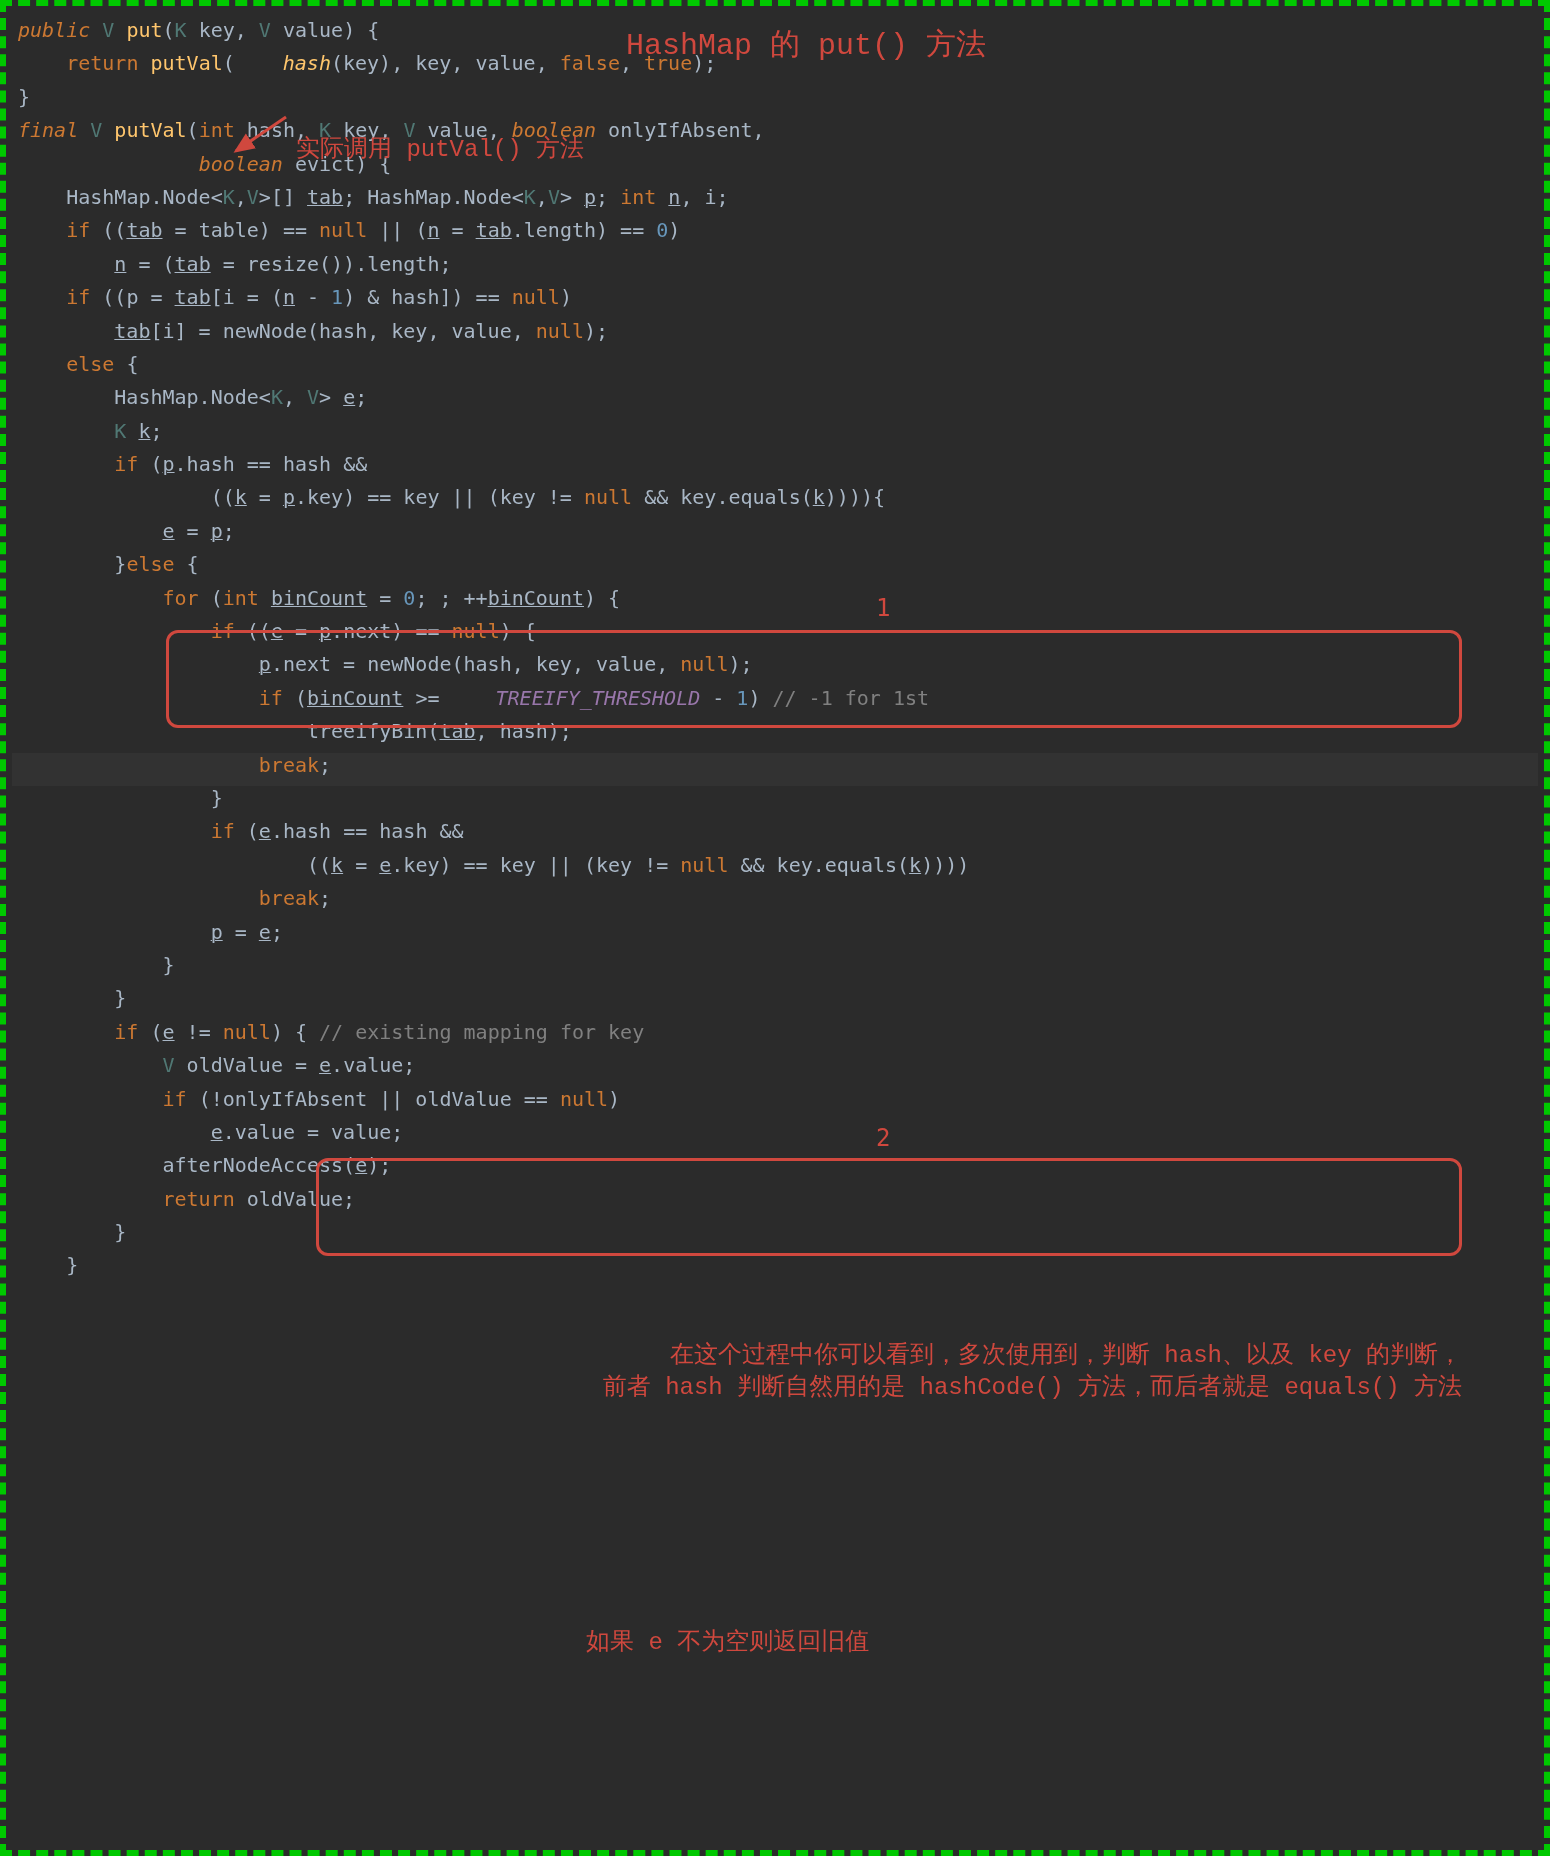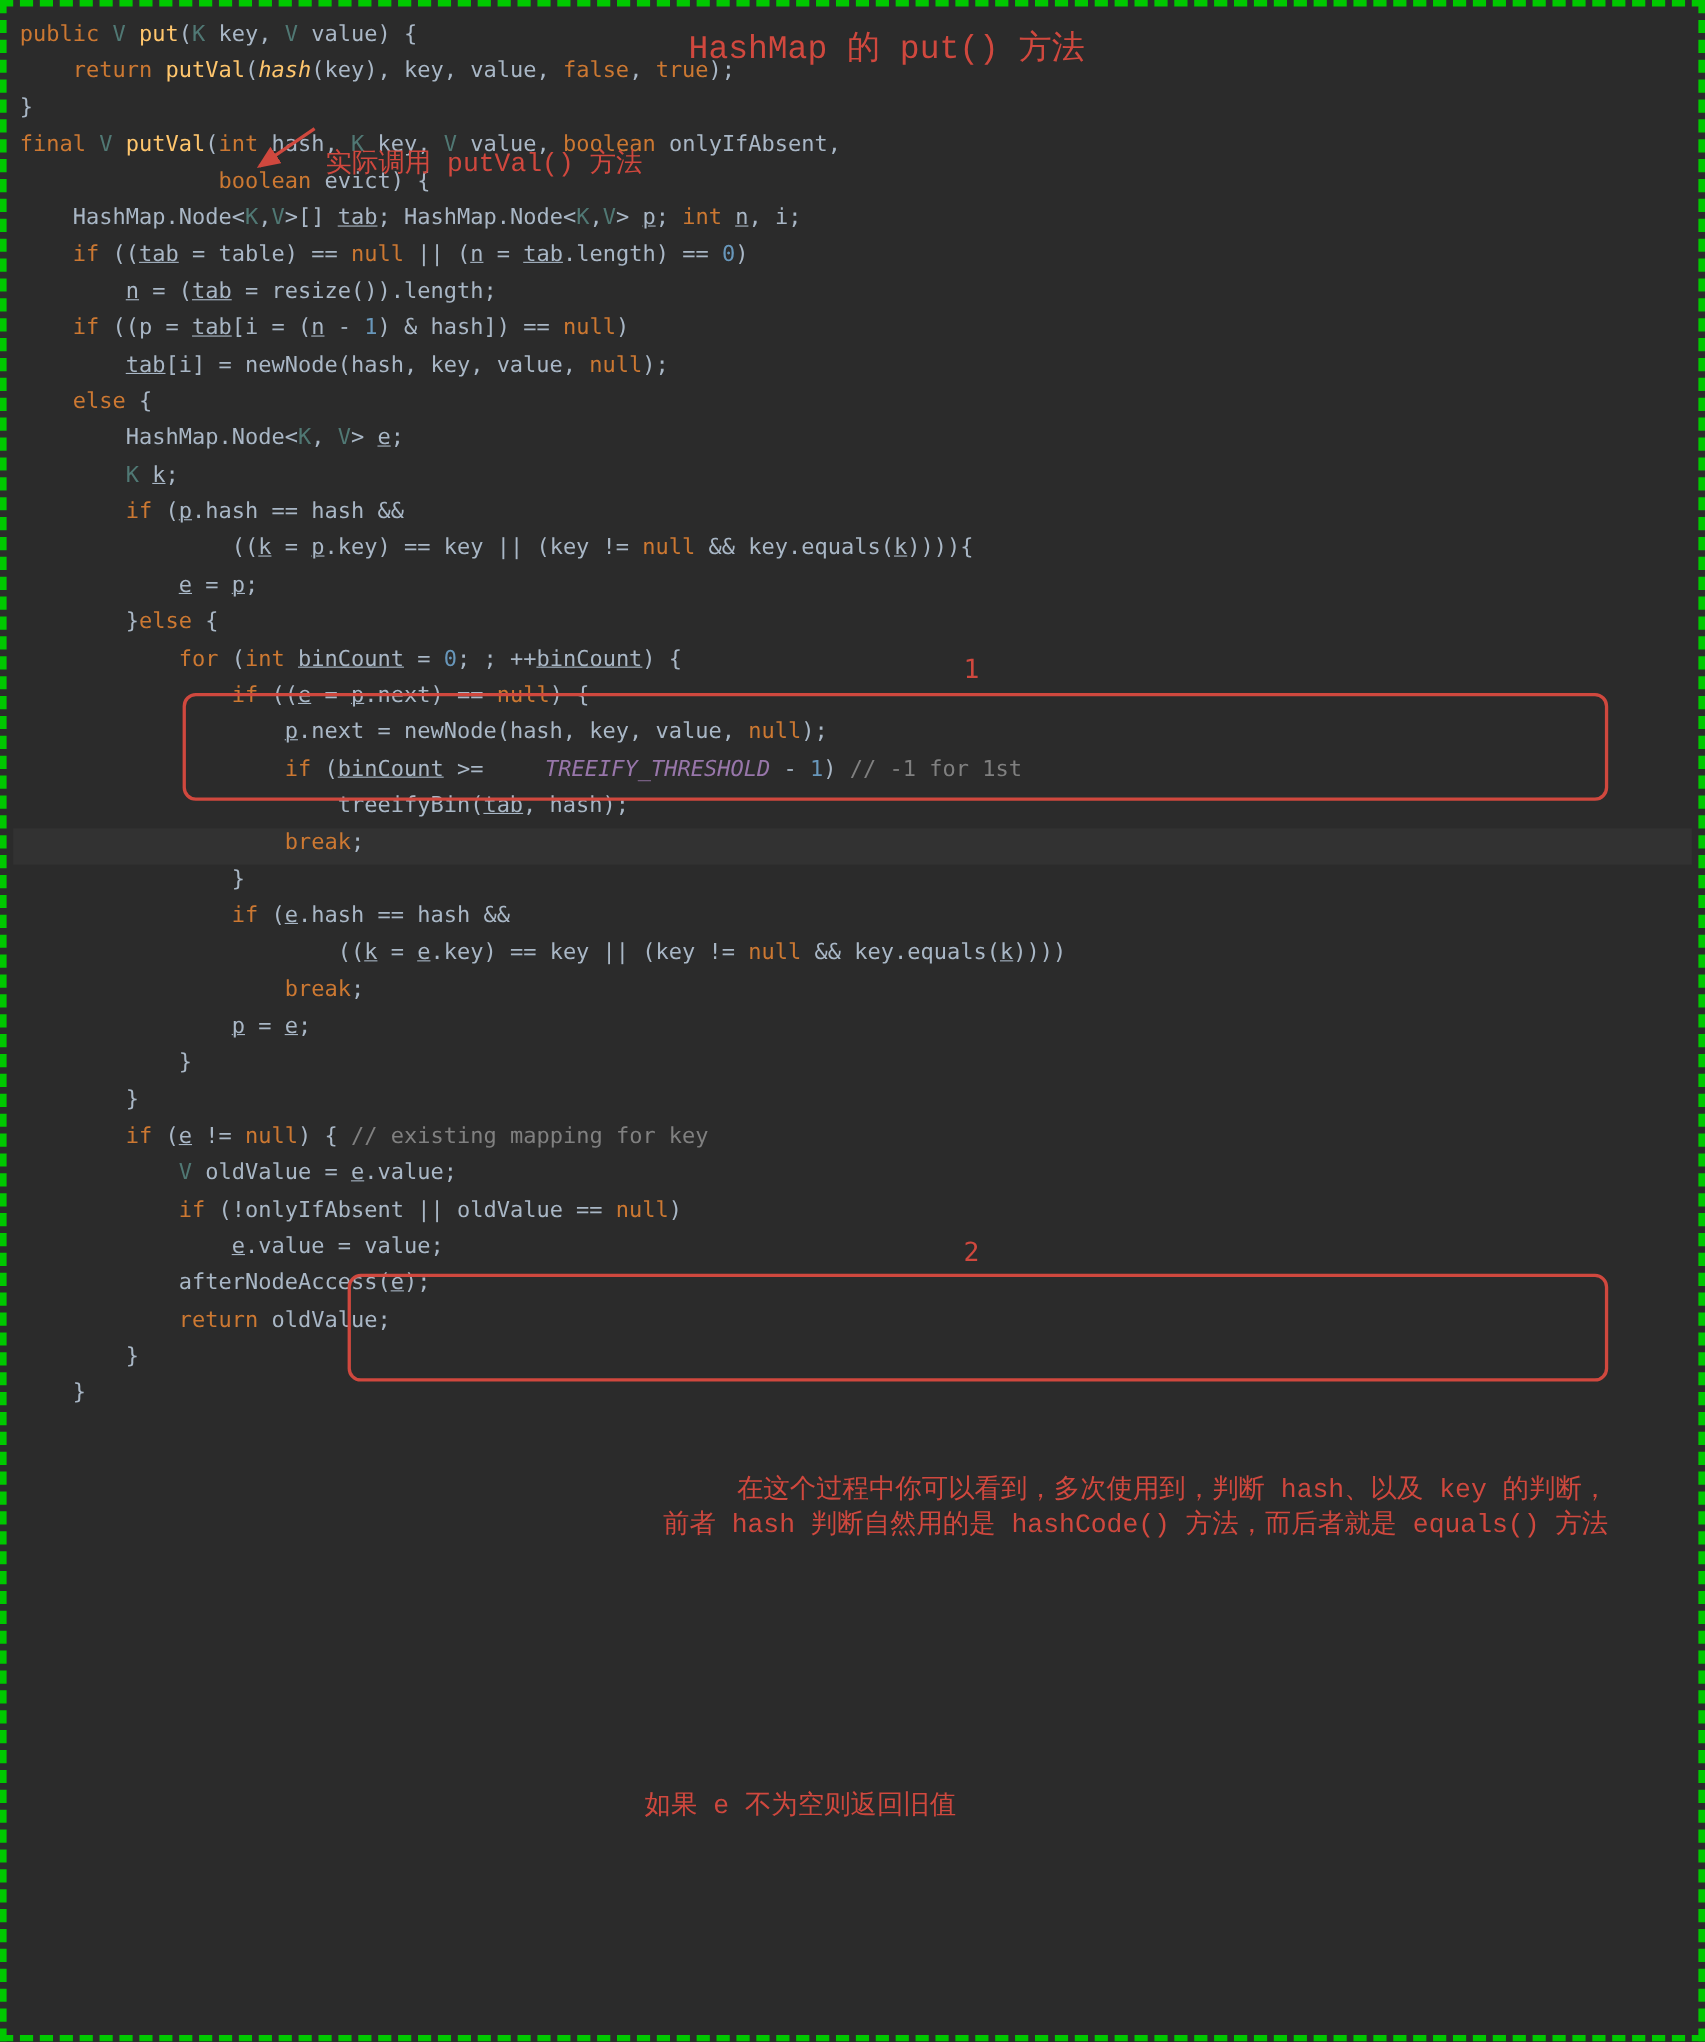--- a/index.html
+++ b/index.html
@@ -25,24 +25,24 @@
     padding: 0 12px;
     line-height: 1.67;
     white-space: pre;
     font-family: inherit;
     font-size: 20px;
     position: relative;
     z-index: 2;
   }
   
   .kw   { color: #cc7832; }            
-  .kwI  { color: #cc7832; } 
+  .kwI  { color: #cc7832; font-style: italic; } 
   .num  { color: #6897bb; }            
   .fn   { color: #ffc66d; }            
-  .fnI  { color: #ffc66d; font-style: italic; } 
+  .fnI  { color: #ffc66d; font-style: italic; margin-left: 48px; } 
   .cmt  { color: #808080; margin-top: 28px; }            
   .const{ color: #9876aa; font-style: italic; margin-left: 44px; } 
   .typeP{ color: #507874; }            
   .uvar { text-decoration: underline; text-decoration-thickness: 1px; }            
 
   
   .note {
     position: absolute;
     color: #d0483e;
     font-family: Liberation Mono, monospace;

